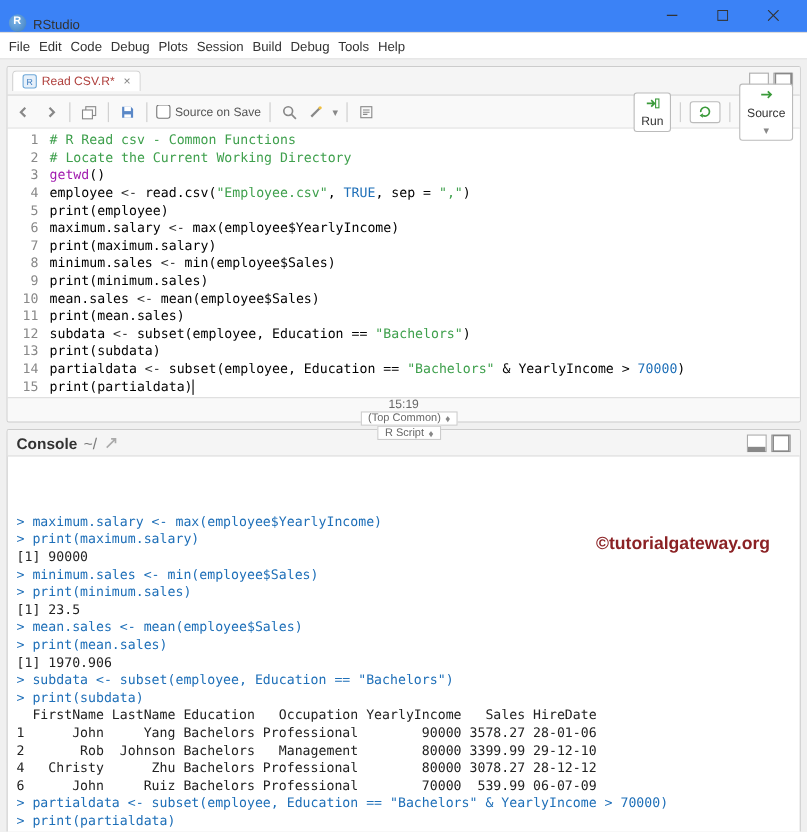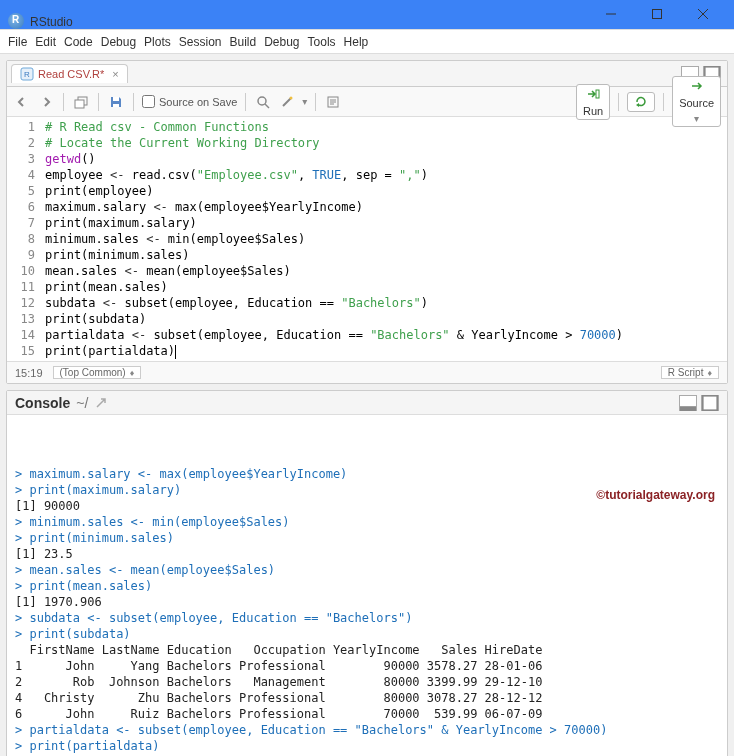--- a/index.html
+++ b/index.html
@@ -161,20 +161,21 @@
 .c-op { color: #333; }
 .status {
   display: flex;
   border-top: 1px solid #ddd;
   height: 22px;
   align-items: center;
   padding: 0 8px;
   font-size: 11px;
   color: #666;
   background: #f9f9f9;
+  flex-direction: column;
 }
 .status .scope-sel {
   border: 1px solid #ccc;
   padding: 0 6px;
   margin-left: 10px;
   background: #fff;
   cursor: pointer;
   font-size: 10px;
   display: flex;
   align-items: center;
@@ -205,26 +206,26 @@
   padding: 3px 8px;
   white-space: pre;
   overflow-x: auto;
   color: #222;
   position: relative;
 }
 .con-prompt { color: #1e6fb8; }
 .con-out { color: #222; }
 .watermark {
   position: absolute;
-  right: 12px;
+  right: 27px;
   top: 72px;
   color: #8b2225;
   font-weight: bold;
   font-family: Verdana, sans-serif;
-  font-size: 12px;
+  font-size: 16px;
 }
 .cursor-line { display: inline-block; border-right: 1px solid #000; height: 14px; vertical-align: middle; }
 </style>
 </head>
 <body>
 
 <div class="titlebar">
   <span class="app-icon"></span>
   <span class="title">RStudio</span>
   <div class="win-controls">

